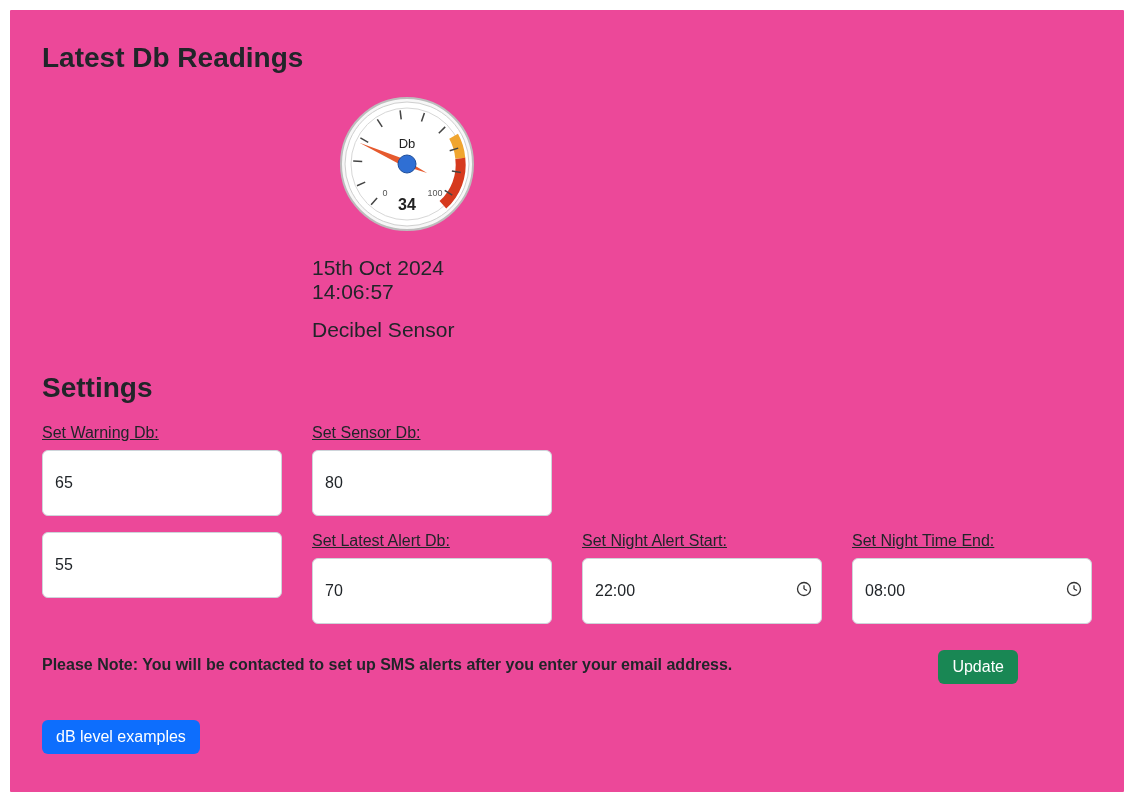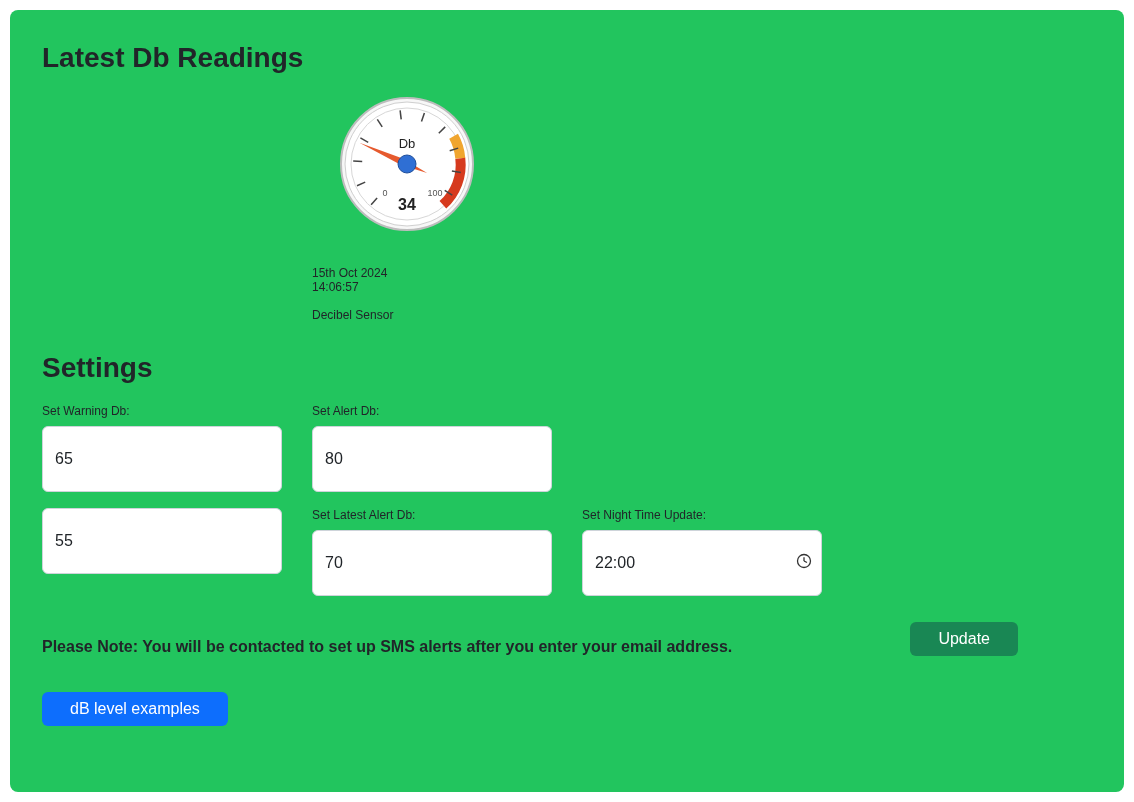--- a/index.html
+++ b/index.html
@@ -4,71 +4,71 @@
 <style>
   * { box-sizing: border-box; }
   body {
     margin: 0;
     padding: 10px;
     background: #fff;
     font-family: "Segoe UI", Arial, sans-serif;
     color: #212529;
   }
   .panel {
-    background: #22c55e;
-    border-radius: 8px;
+    background: #ec4899;
+    border-radius: 1px;
     padding: 32px;
     width: 1114px;
     min-height: 782px;
   }
   h2 {
     margin: 0 0 20px 0;
     font-weight: 700;
     font-size: 28px;
     color: #212529;
   }
   h2.settings { margin-top: 30px; }
   .reading-row { display: flex; }
   .reading-spacer { width: 270px; }
   .reading-col { width: 190px; }
   .gauge-wrap { text-align: center; }
-  .reading-meta { margin-top: 28px; font-size: 12px; color: #212529; }
+  .reading-meta { margin-top: 18px; font-size: 21px; color: #212529; }
   .reading-meta .sensor { margin-top: 14px; }
   
   .settings-grid {
     margin-top: 12px;
   }
   .row { display: flex; flex-wrap: wrap; margin: 0 -15px; }
   .col-2, .col-3, .col-8 { padding: 0 15px; margin-bottom: 16px; }
   .col-2 { width: 25%; }
   .col-3 { width: 30.4%; }
-  .form-label { display: block; margin-bottom: 8px; font-size: 12px; }
+  .form-label { display: block; margin-bottom: 8px; font-size: 16px; text-decoration: underline; }
   .form-control {
     width: 100%;
     padding: 20px 12px;
     font-size: 16px;
     line-height: 1.5;
     border: 1px solid #ced4da;
     border-radius: 6px;
     background: #fff;
     color: #212529;
   }
   .time-field { position: relative; }
   .time-field .clock {
     position: absolute;
     right: 10px;
     top: 50%;
     transform: translateY(-50%);
     pointer-events: none;
   }
-  .note-row { display: flex; align-items: flex-end; justify-content: space-between; margin-top: 6px; }
+  .note-row { display: flex; align-items: center; justify-content: space-between; margin-top: 6px; }
   .note { font-weight: 700; font-size: 16px; }
   .btn {
     display: inline-block;
-    padding: 8px 28px;
+    padding: 8px 14px;
     font-size: 16px;
     border: none;
     border-radius: 6px;
     cursor: pointer;
     color: #fff;
   }
   .btn-success { background: #198754; }
   .btn-primary { background: #0d6efd; margin-top: 36px; }
   .update-wrap { padding-right: 74px; padding-top: 4px; }
 </style>
@@ -129,37 +129,50 @@
 
   <h2 class="settings">Settings</h2>
 
   <div class="settings-grid">
     <div class="row">
       <div class="col-2">
         <label class="form-label">Set Warning Db:</label>
         <input class="form-control" type="text" value="65" style="">
       </div>
       <div class="col-2">
-        <label class="form-label">Set Alert Db:</label>
+        <label class="form-label">Set Sensor Db:</label>
         <input class="form-control" type="text" value="80" style="">
       </div>
     </div>
 
     <div class="row">
       <div class="col-2">
         <input class="form-control" type="text" value="55" style="">
       </div>
       <div class="col-2">
         <label class="form-label">Set Latest Alert Db:</label>
         <input class="form-control" type="text" value="70" style="">
       </div>
       <div class="col-2">
-        <label class="form-label">Set Night Time Update:</label>
+        <label class="form-label">Set Night Alert Start:</label>
         <div class="time-field">
           <input class="form-control" type="text" value="22:00" style="">
+          <span class="clock">
+            <svg width="16" height="16" viewBox="0 0 16 16">
+                <circle cx="8" cy="8" r="6.5" fill="none" stroke="#333" stroke-width="1.3"></circle>
+                <line x1="8" y1="8" x2="8" y2="4.2" stroke="#333" stroke-width="1.3"></line>
+                <line x1="8" y1="8" x2="11" y2="9.5" stroke="#333" stroke-width="1.3"></line>
+              </svg>
+          </span>
+        </div>
+      </div>
+      <div class="col-2">
+        <label class="form-label">Set Night Time End:</label>
+        <div class="time-field">
+          <input class="form-control" type="text" value="08:00" style="">
           <span class="clock">
             <svg width="16" height="16" viewBox="0 0 16 16">
                 <circle cx="8" cy="8" r="6.5" fill="none" stroke="#333" stroke-width="1.3"></circle>
                 <line x1="8" y1="8" x2="8" y2="4.2" stroke="#333" stroke-width="1.3"></line>
                 <line x1="8" y1="8" x2="11" y2="9.5" stroke="#333" stroke-width="1.3"></line>
               </svg>
           </span>
         </div>
       </div>
     </div>

